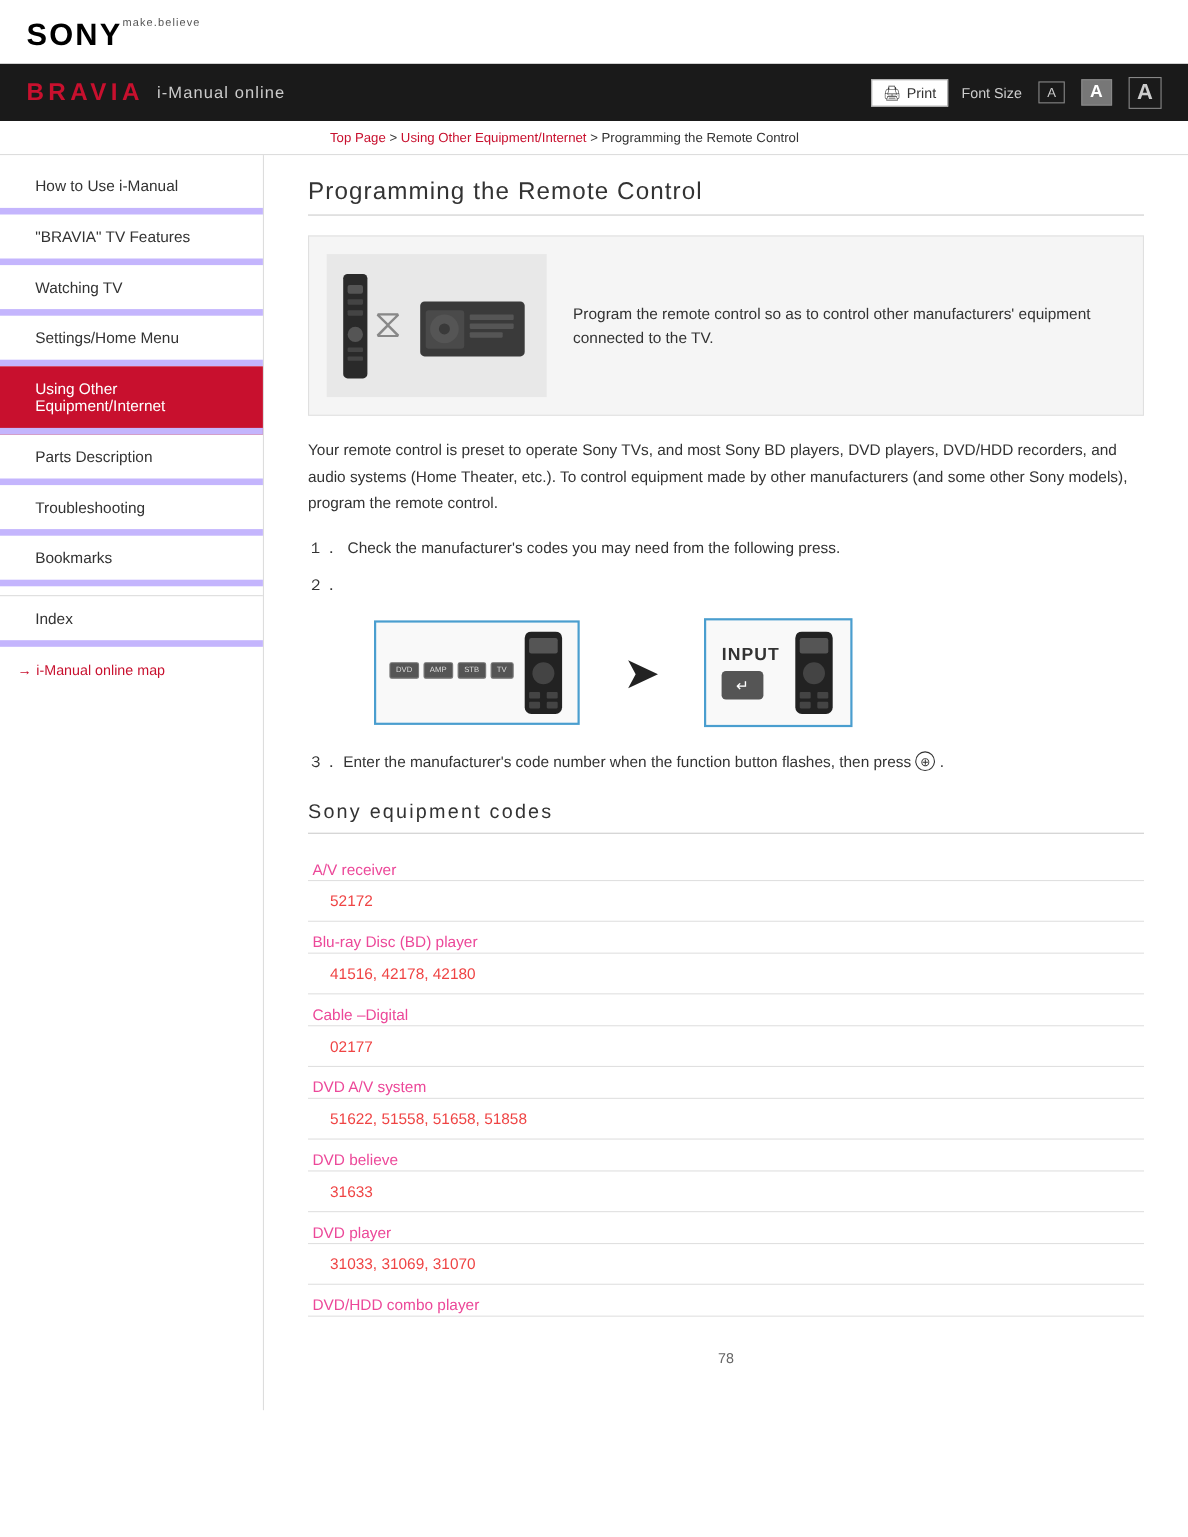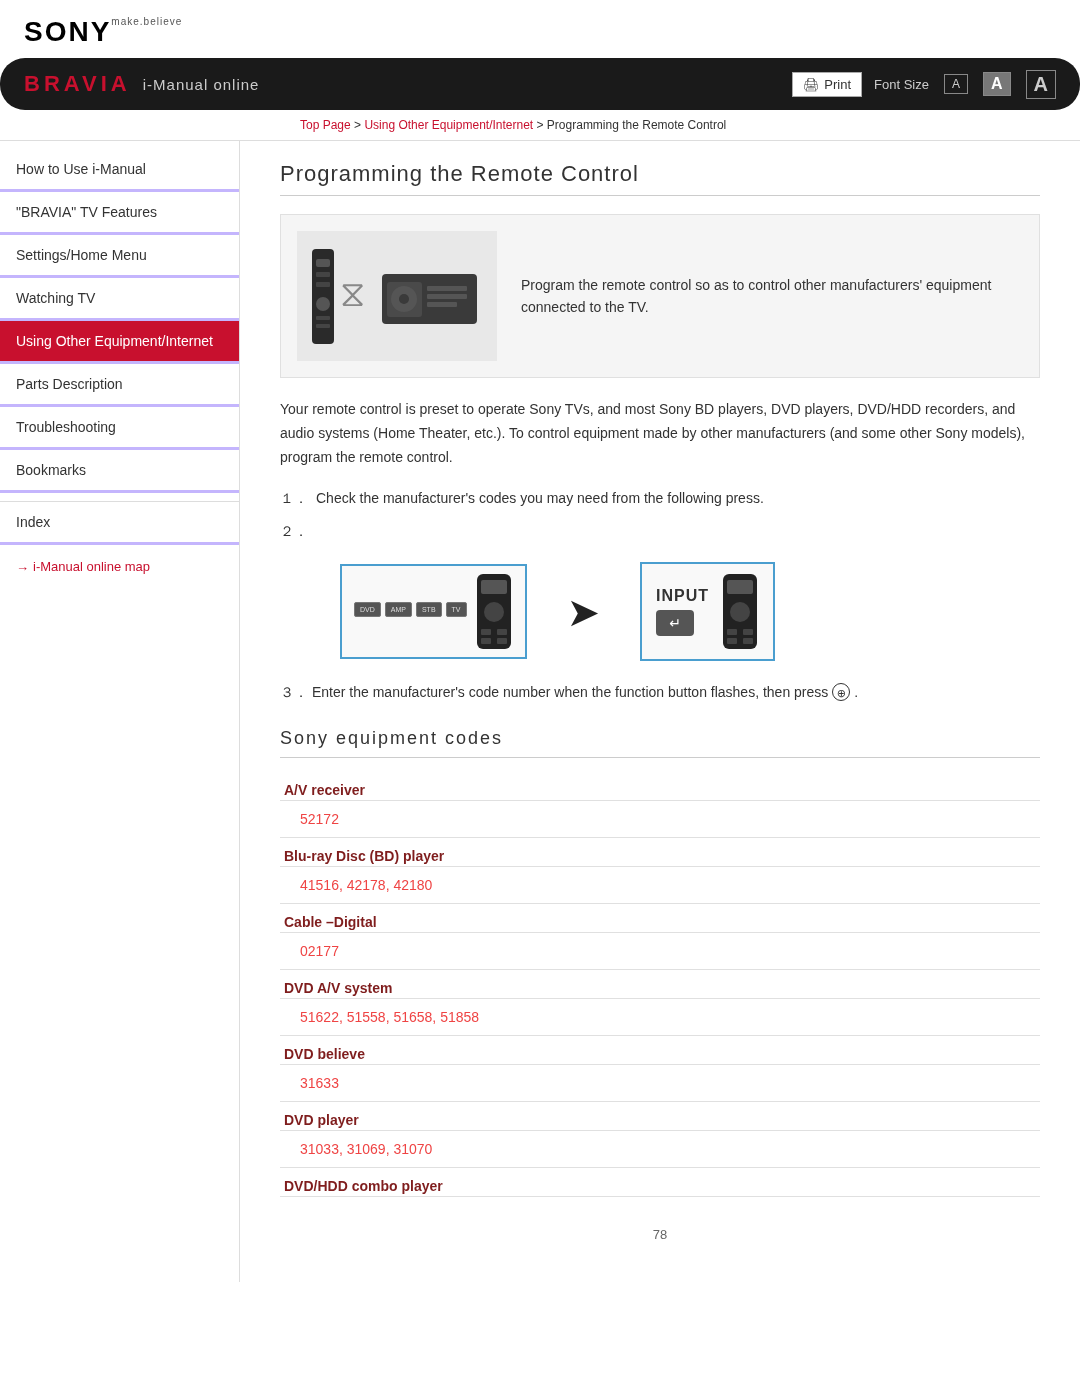--- a/index.html
+++ b/index.html
@@ -5,42 +5,42 @@
     * { box-sizing: border-box; margin: 0; padding: 0; }
     body { font-family: Arial, sans-serif; background: #fff; color: #333; font-size: 14px; width: 1080px; min-height: 1397px; }
 
     
     .header { padding: 16px 24px 10px; display: flex; align-items: center; }
     .sony-logo { display: flex; flex-direction: row; align-items: flex-start; }
     .sony-text { font-size: 28px; font-weight: 900; letter-spacing: 2px; color: #000; font-family: 'Arial Black', Arial, sans-serif; }
     .make-believe { font-size: 10px; color: #555; letter-spacing: 1px; }
 
     
-    .top-bar { background: #1a1a1a; display: flex; align-items: center; justify-content: space-between; padding: 0 24px; height: 52px; border-radius: 25px; }
+    .top-bar { background: #1a1a1a; display: flex; align-items: center; justify-content: space-between; padding: 0 24px; height: 52px; }
     .bravia-logo { display: flex; align-items: center; gap: 12px; }
     .bravia-text { font-size: 22px; font-weight: 900; letter-spacing: 4px; color: #c8102e; font-family: 'Arial Black', Arial, sans-serif; }
     .imanual-label { color: #ccc; font-size: 15px; letter-spacing: 1px; }
     .top-bar-right { display: flex; align-items: center; gap: 12px; }
     .print-btn { background: #fff; border: 1px solid #aaa; padding: 4px 10px; font-size: 13px; cursor: pointer; display: flex; align-items: center; gap: 5px; color: #333; }
     .font-size-label { color: #ccc; font-size: 13px; }
     .font-btn { background: transparent; border: 1px solid #888; color: #ccc; cursor: pointer; font-size: 13px; padding: 2px 7px; margin-left: 3px; }
     .font-btn.active { background: #888; color: #fff; font-size: 17px; font-weight: bold; }
     .font-btn.large { font-size: 20px; font-weight: bold; }
 
     
     .breadcrumb-bar { padding: 8px 280px 8px 300px; font-size: 12px; color: #666; background: #fff; border-bottom: 1px solid #ddd; }
     .breadcrumb-bar a { color: #c8102e; text-decoration: none; }
     .breadcrumb-bar span { color: #333; }
 
     
     .main-layout { display: flex; }
 
     
     .sidebar { width: 240px; min-width: 240px; border-right: 1px solid #ddd; padding: 8px 0; }
-    .sidebar-item { padding: 12px 16px; border-bottom: 3px solid #c4b5fd; cursor: pointer; font-size: 14px; color: #333; }
+    .sidebar-item { padding: 12px 32px; border-bottom: 6px solid #c4b5fd; cursor: pointer; font-size: 14px; color: #333; }
     .sidebar-item.active { background: #c8102e; color: #fff; }
     .sidebar-item.index { margin-top: 8px; border-top: 1px solid #ddd; }
     .imanual-map-link { padding: 14px 16px; font-size: 13px; color: #c8102e; cursor: pointer; display: flex; align-items: center; gap: 4px; }
     .arrow-right { color: #c8102e; font-size: 13px; }
 
     
     .content { flex: 1; padding: 20px 40px 40px; }
 
     .page-title { font-size: 22px; font-weight: normal; letter-spacing: 1px; color: #333; margin-bottom: 18px; padding-bottom: 8px; border-bottom: 1px solid #ccc; }
 
@@ -65,21 +65,21 @@
 
     .step3 { font-size: 14px; line-height: 1.6; margin: 8px 0 20px 0; display: flex; align-items: center; gap: 4px; }
     .circle-btn { display: inline-block; width: 18px; height: 18px; border: 1px solid #333; border-radius: 50%; text-align: center; line-height: 18px; font-size: 11px; vertical-align: middle; }
 
     
     .section-title { font-size: 18px; font-weight: normal; letter-spacing: 2px; color: #333; margin: 24px 0 14px; padding-bottom: 8px; border-bottom: 1px solid #ccc; }
 
     .equipment-table { width: 100%; border-collapse: collapse; }
     .equipment-table tr { border-bottom: 1px solid #e0e0e0; }
     .equipment-table td { padding: 10px 4px; font-size: 14px; vertical-align: top; }
-    .equipment-name { font-weight: bold; color: #7f1d1d; margin-top: 45px; }
+    .equipment-name { font-weight: normal; color: #ec4899; margin-top: 45px; }
     .equipment-codes { color: #ef4444; padding-left: 16px; }
 
     
     .page-number { text-align: center; color: #666; font-size: 13px; margin-top: 30px; }
   </style>
 </head>
 <body>
 
 <div class="header">
   <div class="sony-logo">
@@ -111,22 +111,22 @@
   <a>Using Other Equipment/Internet</a>
   <span> &gt;  </span>
   <span>Programming the Remote Control</span>
 </div>
 
 <div class="main-layout">
 
   <div class="sidebar">
     <div class="sidebar-item">How to Use i-Manual</div>
     <div class="sidebar-item">"BRAVIA" TV Features</div>
+    <div class="sidebar-item">Watching TV</div>
     <div class="sidebar-item">Settings/Home Menu</div>
-    <div class="sidebar-item">Watching TV</div>
     <div class="sidebar-item active">Using Other Equipment/Internet</div>
     <div class="sidebar-item">Parts Description</div>
     <div class="sidebar-item">Troubleshooting</div>
     <div class="sidebar-item">Bookmarks</div>
     <div class="sidebar-item index">Index</div>
     <div class="imanual-map-link">
       <span class="arrow-right">→</span>
       <span>i-Manual online map</span>
     </div>
   </div>

